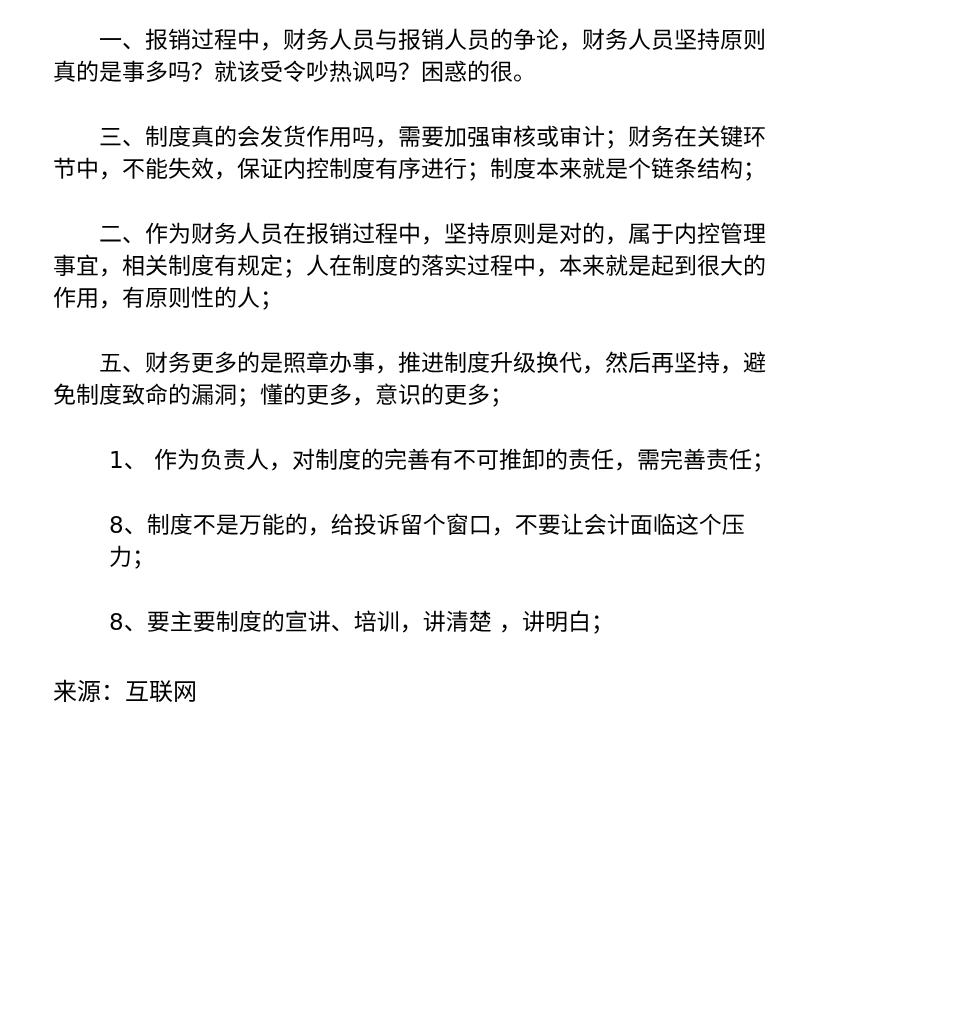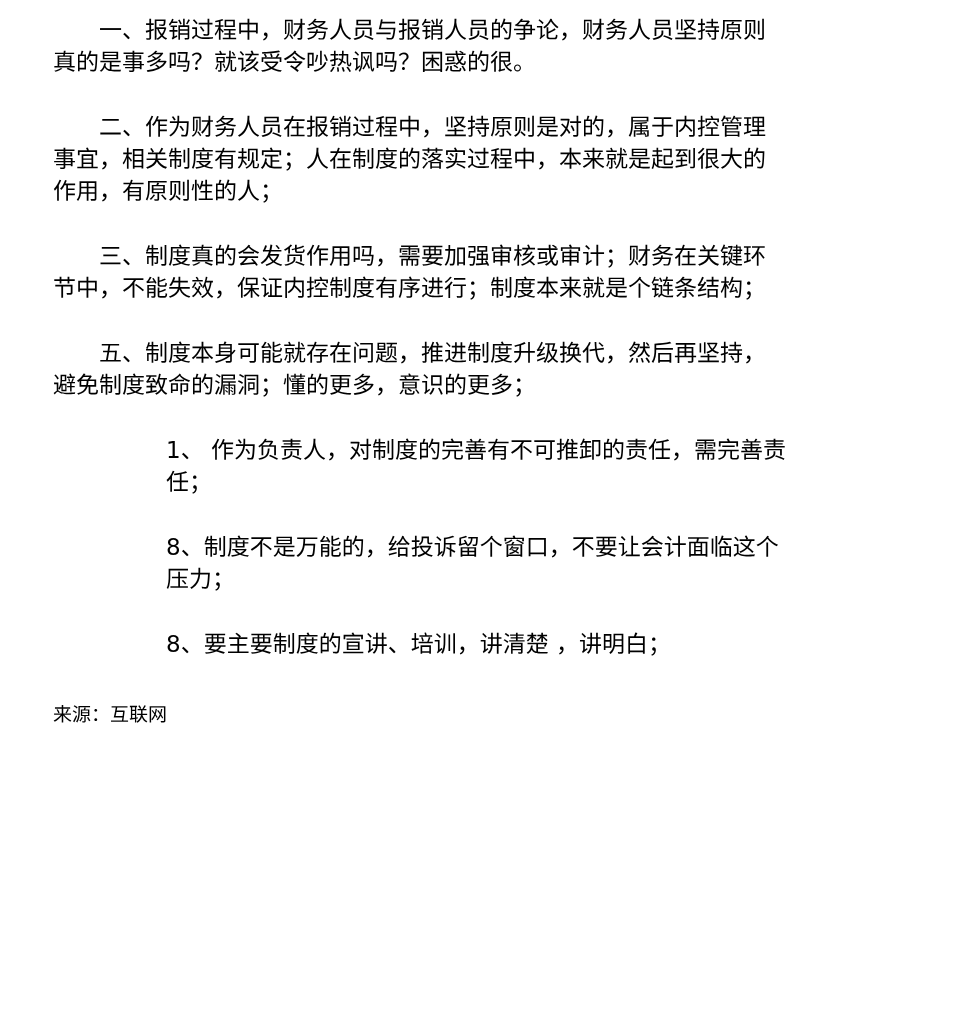--- a/index.html
+++ b/index.html
@@ -10,57 +10,57 @@
     width: 972px;
     min-height: 1036px;
     background: #ffffff;
     box-sizing: border-box;
     font-family: "DejaVu Sans", "Liberation Sans", sans-serif;
   }
   .doc {
     box-sizing: border-box;
     width: 820px;
     min-height: 1036px;
-    padding: 14px 32px 26px 53px;
+    padding: 24px 32px 26px 53px;
   }
   .para {
     font-size: 23px;
     line-height: 32px;
     color: #000000;
     margin: 0 0 33px 0;
     text-indent: 2em;
     white-space: pre-wrap;
     word-break: break-all;
     letter-spacing: 0;
   }
   .sub-item {
     text-indent: 0;
-    margin-left: 113px;
+    margin-left: 56px;
   }
   .footer {
-    font-size: 19px;
+    font-size: 24px;
     line-height: 32px;
     color: #000000;
     margin: 38px 0 0 0;
     white-space: pre-wrap;
   }
 </style>
 </head>
 <body>
 
 <div class="doc">
 
   <p class="para">一、报销过程中，财务人员与报销人员的争论，财务人员坚持原则真的是事多吗？就该受令吵热讽吗？困惑的很。</p>
 
+  <p class="para">三、制度真的会发货作用吗，需要加强审核或审计；财务在关键环节中，不能失效，保证内控制度有序进行；制度本来就是个链条结构；</p>
+
   <p class="para">二、作为财务人员在报销过程中，坚持原则是对的，属于内控管理事宜，相关制度有规定；人在制度的落实过程中，本来就是起到很大的作用，有原则性的人；</p>
 
-  <p class="para">三、制度真的会发货作用吗，需要加强审核或审计；财务在关键环节中，不能失效，保证内控制度有序进行；制度本来就是个链条结构；</p>
 
-
-  <p class="para">五、制度本身可能就存在问题，推进制度升级换代，然后再坚持，避免制度致命的漏洞；懂的更多，意识的更多；</p>
+  <p class="para">五、财务更多的是照章办事，推进制度升级换代，然后再坚持，避免制度致命的漏洞；懂的更多，意识的更多；</p>
 
 
 
   <p class="para sub-item">1、 作为负责人，对制度的完善有不可推卸的责任，需完善责任；</p>
 
   <p class="para sub-item">8、制度不是万能的，给投诉留个窗口，不要让会计面临这个压力；</p>
 
   <p class="para sub-item">8、要主要制度的宣讲、培训，讲清楚 ，讲明白；</p>
 
   <div class="footer">来源：互联网</div>

